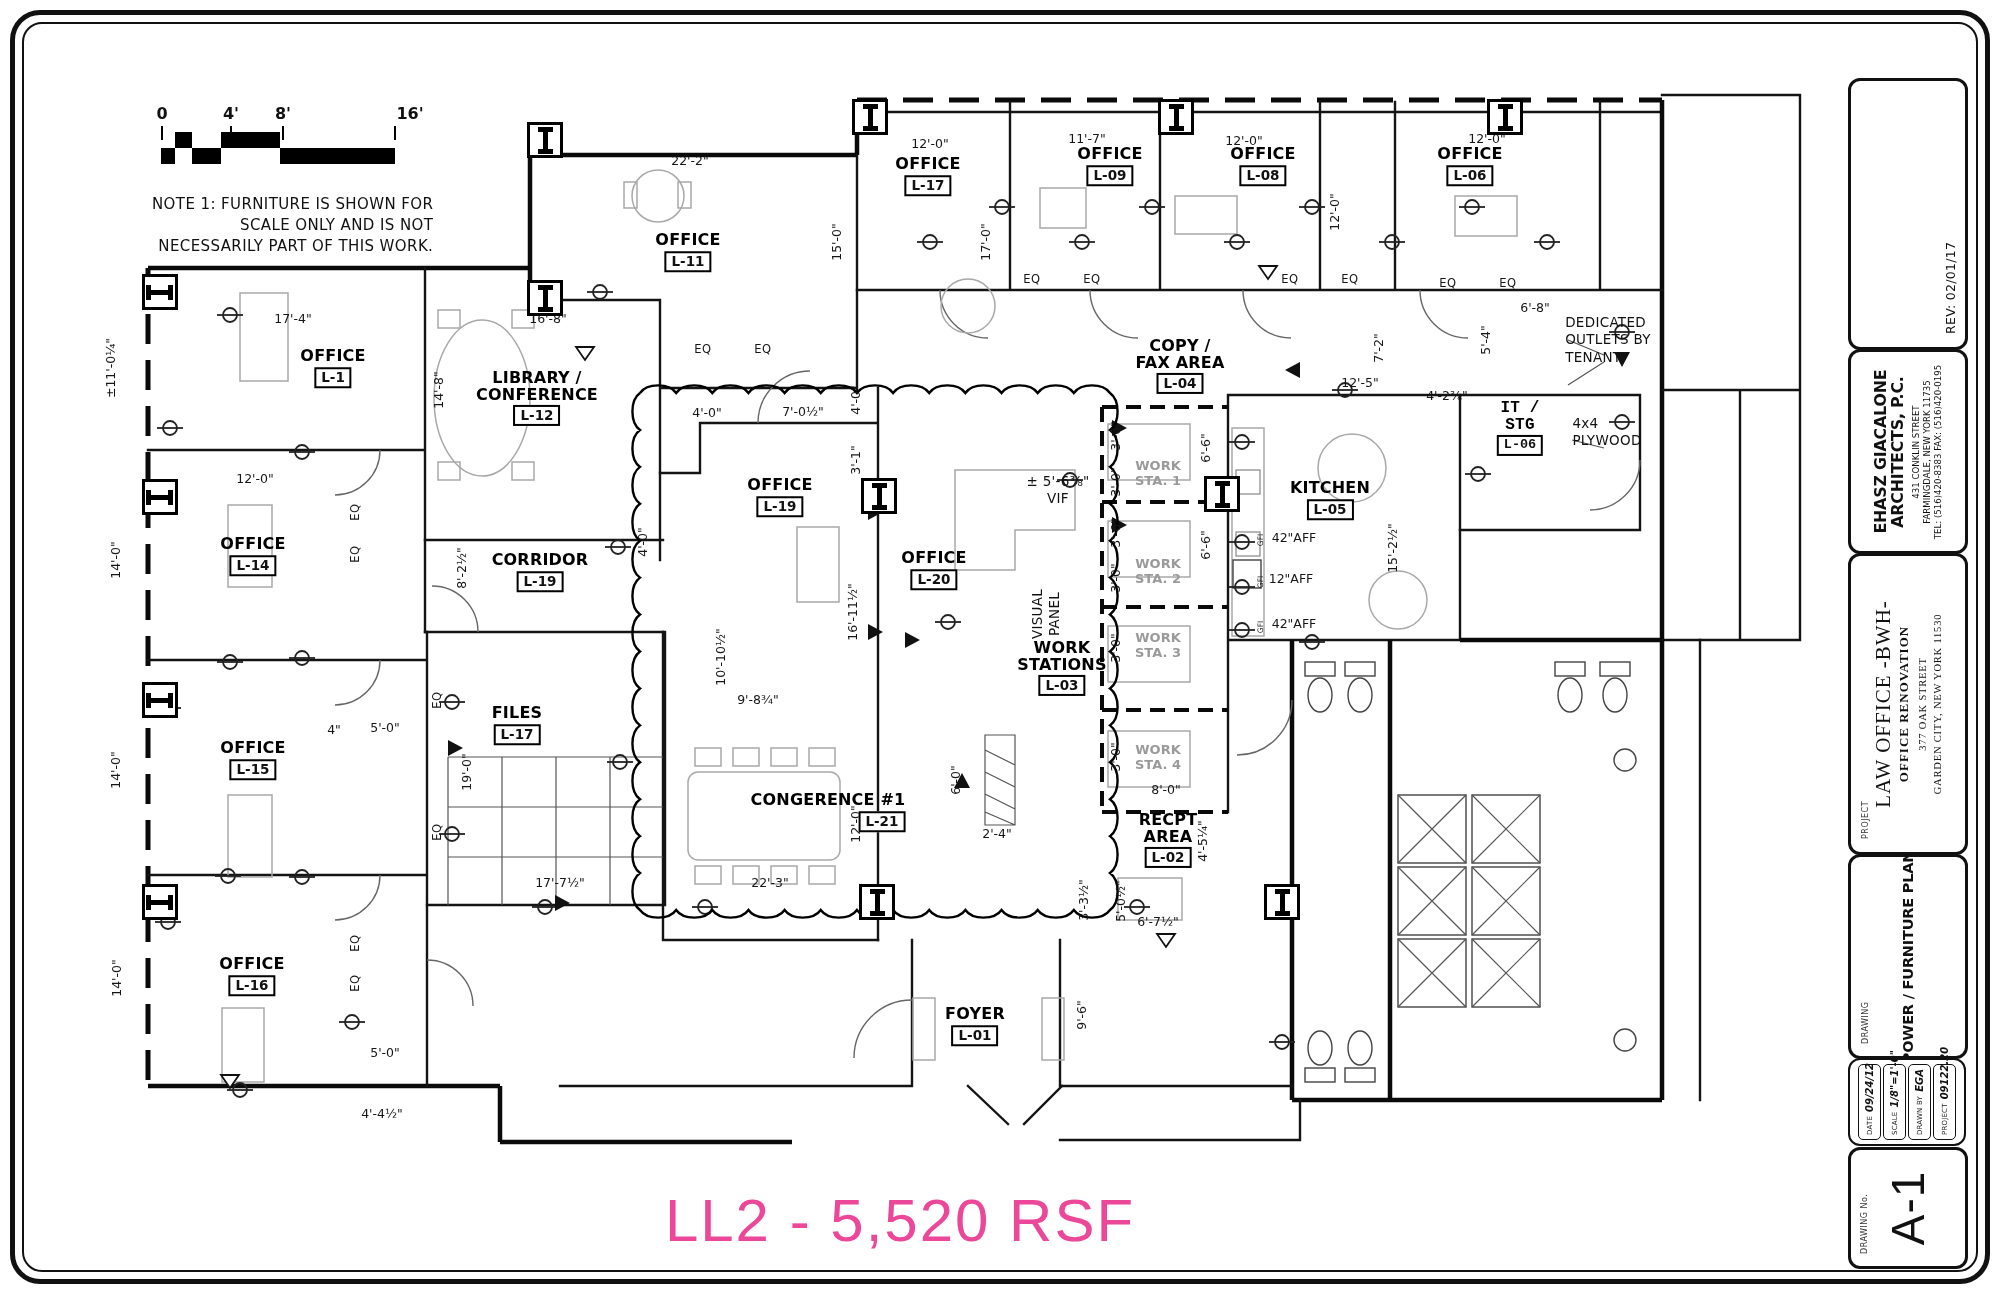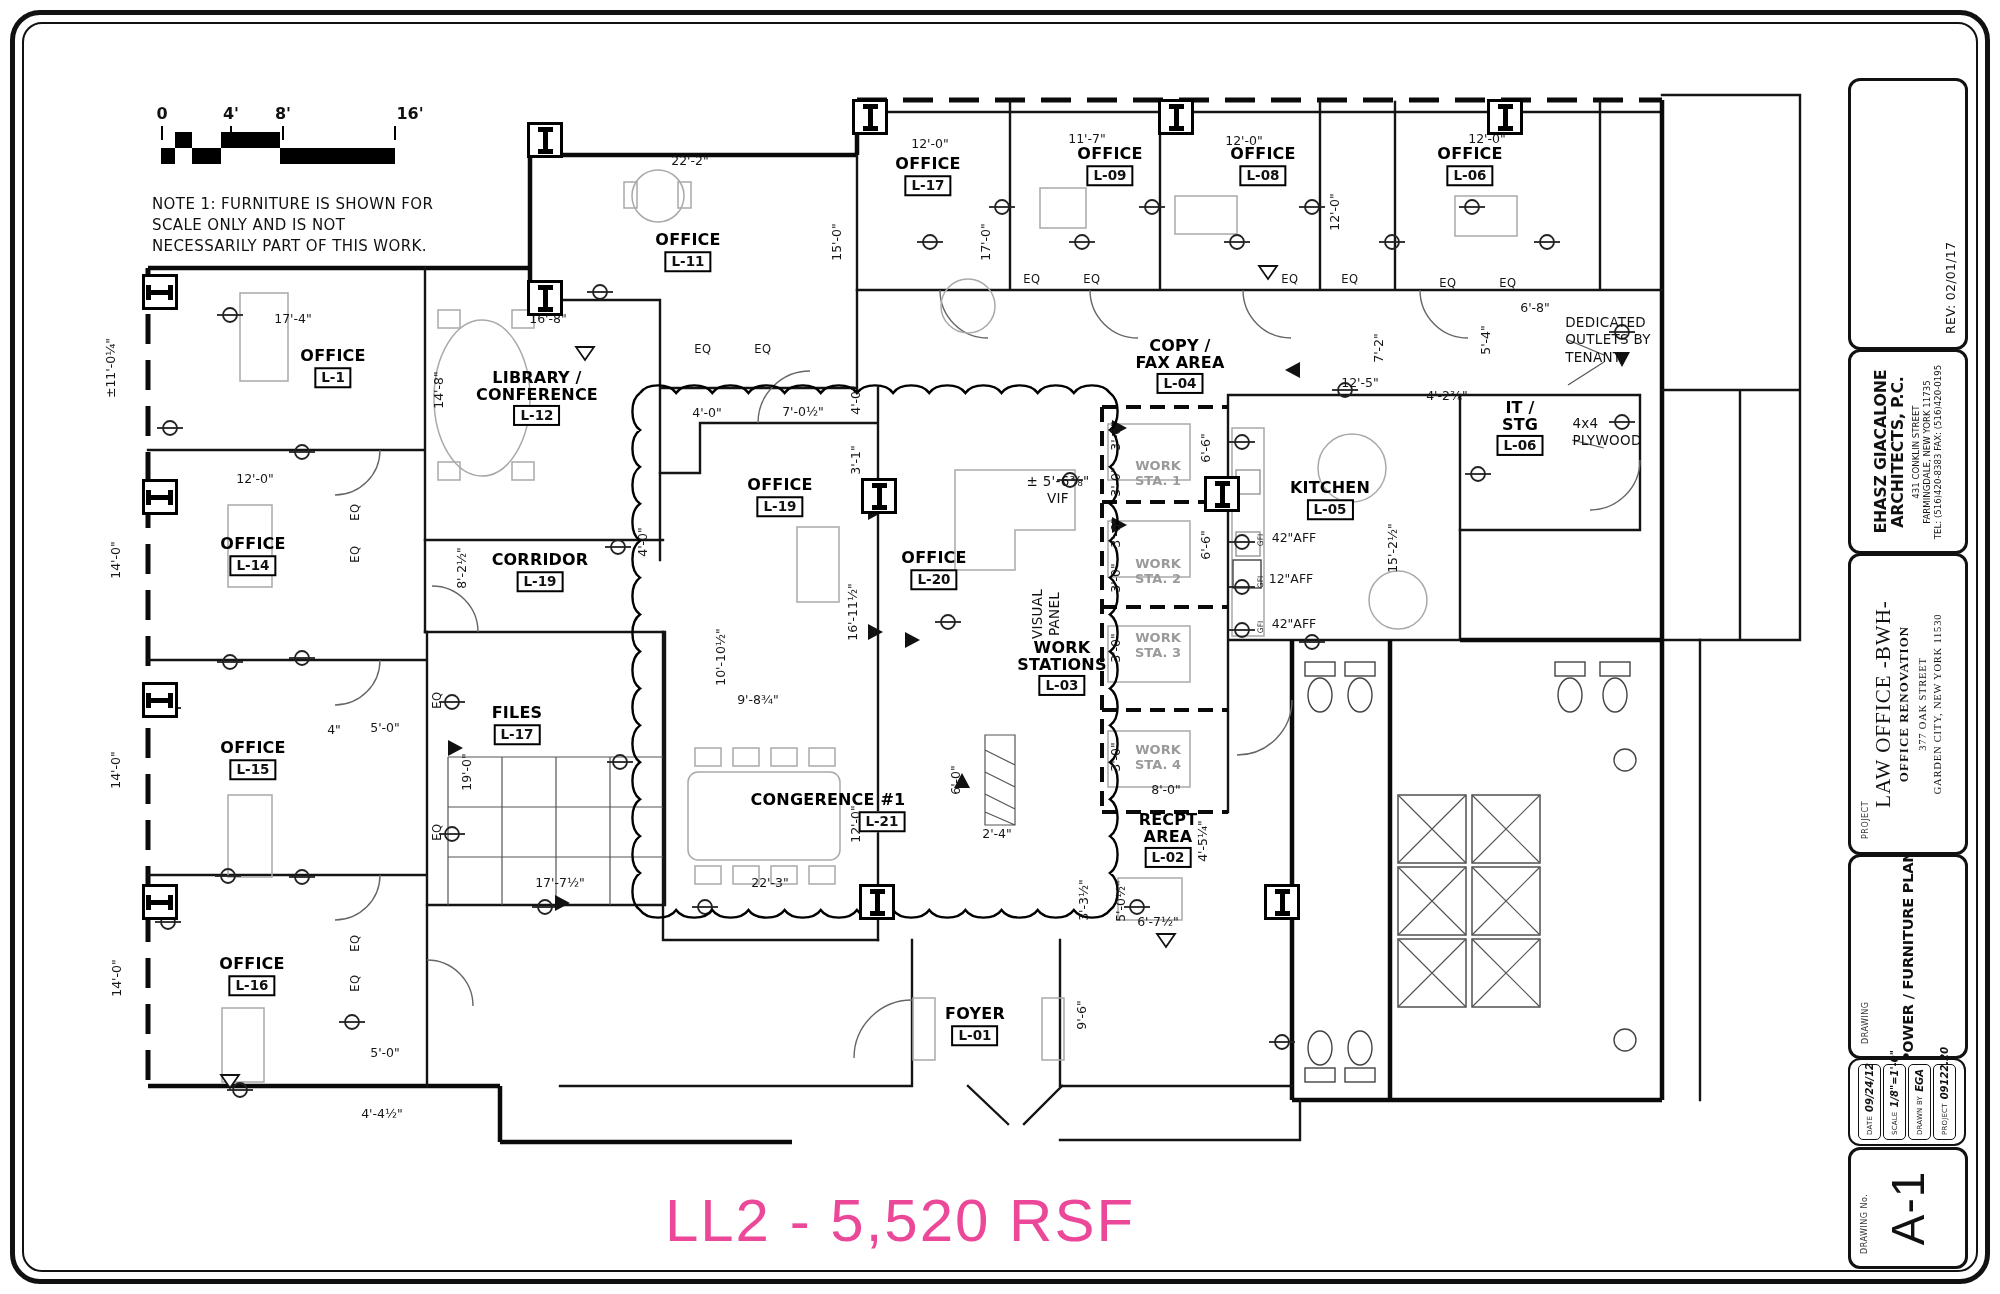--- a/index.html
+++ b/index.html
@@ -42,21 +42,21 @@
   .ibeam{display:block;width:15px;height:17px;border-top:5px solid #000;border-bottom:5px solid #000;position:relative;}
   .ibeam::before{content:"";position:absolute;left:50%;top:0;bottom:0;width:5px;margin-left:-2.5px;background:#000;}
   
   .scalebar{position:absolute;left:160px;top:104px;width:240px;height:70px;z-index:6;}
   .sb-labels{position:relative;height:22px;font-size:16px;font-weight:bold;}
   .sb-labels span{position:absolute;transform:translateX(-50%);}
   .sb-bar{position:relative;margin-top:6px;height:33px;}
   .sb-bar i{position:absolute;background:#000;}
   .sb-tick{position:absolute;width:2px;height:14px;background:#000;top:-6px;}
   
-  .note{position:absolute;left:152px;top:194px;font-size:15px;line-height:1.4;letter-spacing:.4px;z-index:6;}
+  .note{position:absolute;left:152px;top:194px;font-size:15px;line-height:1.4;letter-spacing:.4px;z-index:6;text-align:right;}
   
   .sheet-title{position:absolute;left:900px;top:1220px;transform:translate(-50%,-50%);
     font-family:"Liberation Sans",sans-serif;font-size:60px;letter-spacing:2px;color:#ec4899;z-index:6;white-space:nowrap;}
   
   .tb{position:absolute;left:1848px;width:114px;border:3px solid #111;border-radius:12px;background:#fff;z-index:7;}
   .tbrot{position:absolute;left:50%;top:50%;transform:translate(-50%,-50%) rotate(-90deg);
          display:flex;flex-direction:column;align-items:center;justify-content:center;}
   .tb .miniLabel{position:absolute;top:3px;left:6px;font-size:8px;color:#333;letter-spacing:.5px;}
   .firm-name{font-weight:bold;font-size:16.5px;line-height:1.05;letter-spacing:-.2px;transform:scaleX(.96);white-space:nowrap;}
   .firm-addr{font-size:8.6px;line-height:1.3;margin-top:4px;text-align:center;white-space:pre-line;}
@@ -300,21 +300,21 @@
 
   <div id="label-layer">
       <div class="room" style="left: 975px; top: 1026px; transform: translate(-50%, -50%) rotate(0deg);"><div class="rname">FOYER</div><div class="rnum">L-01</div></div>
       <div class="room" style="left: 1168px; top: 840px; transform: translate(-50%, -50%) rotate(0deg);"><div class="rname">RECPT
 AREA</div><div class="rnum">L-02</div></div>
       <div class="room" style="left: 1062px; top: 668px; transform: translate(-50%, -50%) rotate(0deg);"><div class="rname">WORK
 STATIONS</div><div class="rnum">L-03</div></div>
       <div class="room" style="left: 1180px; top: 366px; transform: translate(-50%, -50%) rotate(0deg);"><div class="rname">COPY /
 FAX AREA</div><div class="rnum">L-04</div></div>
       <div class="room" style="left: 1330px; top: 500px; transform: translate(-50%, -50%) rotate(0deg);"><div class="rname">KITCHEN</div><div class="rnum">L-05</div></div>
-      <div class="room" style="left: 1520px; top: 428px; transform: translate(-50%, -50%) rotate(0deg);"><div class="rname">IT /
+      <div class="room" style="left: 1520px; top: 428px; transform: translate(-50%, -50%) rotate(0deg); font-family: Liberation Mono, monospace;"><div class="rname">IT /
 STG</div><div class="rnum">L-06</div></div>
       <div class="room" style="left: 1470px; top: 166px; transform: translate(-50%, -50%) rotate(0deg);"><div class="rname">OFFICE</div><div class="rnum">L-06</div></div>
       <div class="room" style="left: 1263px; top: 166px; transform: translate(-50%, -50%) rotate(0deg);"><div class="rname">OFFICE</div><div class="rnum">L-08</div></div>
       <div class="room" style="left: 1110px; top: 166px; transform: translate(-50%, -50%) rotate(0deg);"><div class="rname">OFFICE</div><div class="rnum">L-09</div></div>
       <div class="room" style="left: 928px; top: 176px; transform: translate(-50%, -50%) rotate(0deg);"><div class="rname">OFFICE</div><div class="rnum">L-17</div></div>
       <div class="room" style="left: 688px; top: 252px; transform: translate(-50%, -50%) rotate(0deg);"><div class="rname">OFFICE</div><div class="rnum">L-11</div></div>
       <div class="room" style="left: 537px; top: 398px; transform: translate(-50%, -50%) rotate(0deg);"><div class="rname">LIBRARY /
 CONFERENCE</div><div class="rnum">L-12</div></div>
       <div class="room" style="left: 333px; top: 368px; transform: translate(-50%, -50%) rotate(0deg);"><div class="rname">OFFICE</div><div class="rnum">L-1</div></div>
       <div class="room" style="left: 253px; top: 556px; transform: translate(-50%, -50%) rotate(0deg);"><div class="rname">OFFICE</div><div class="rnum">L-14</div></div>

